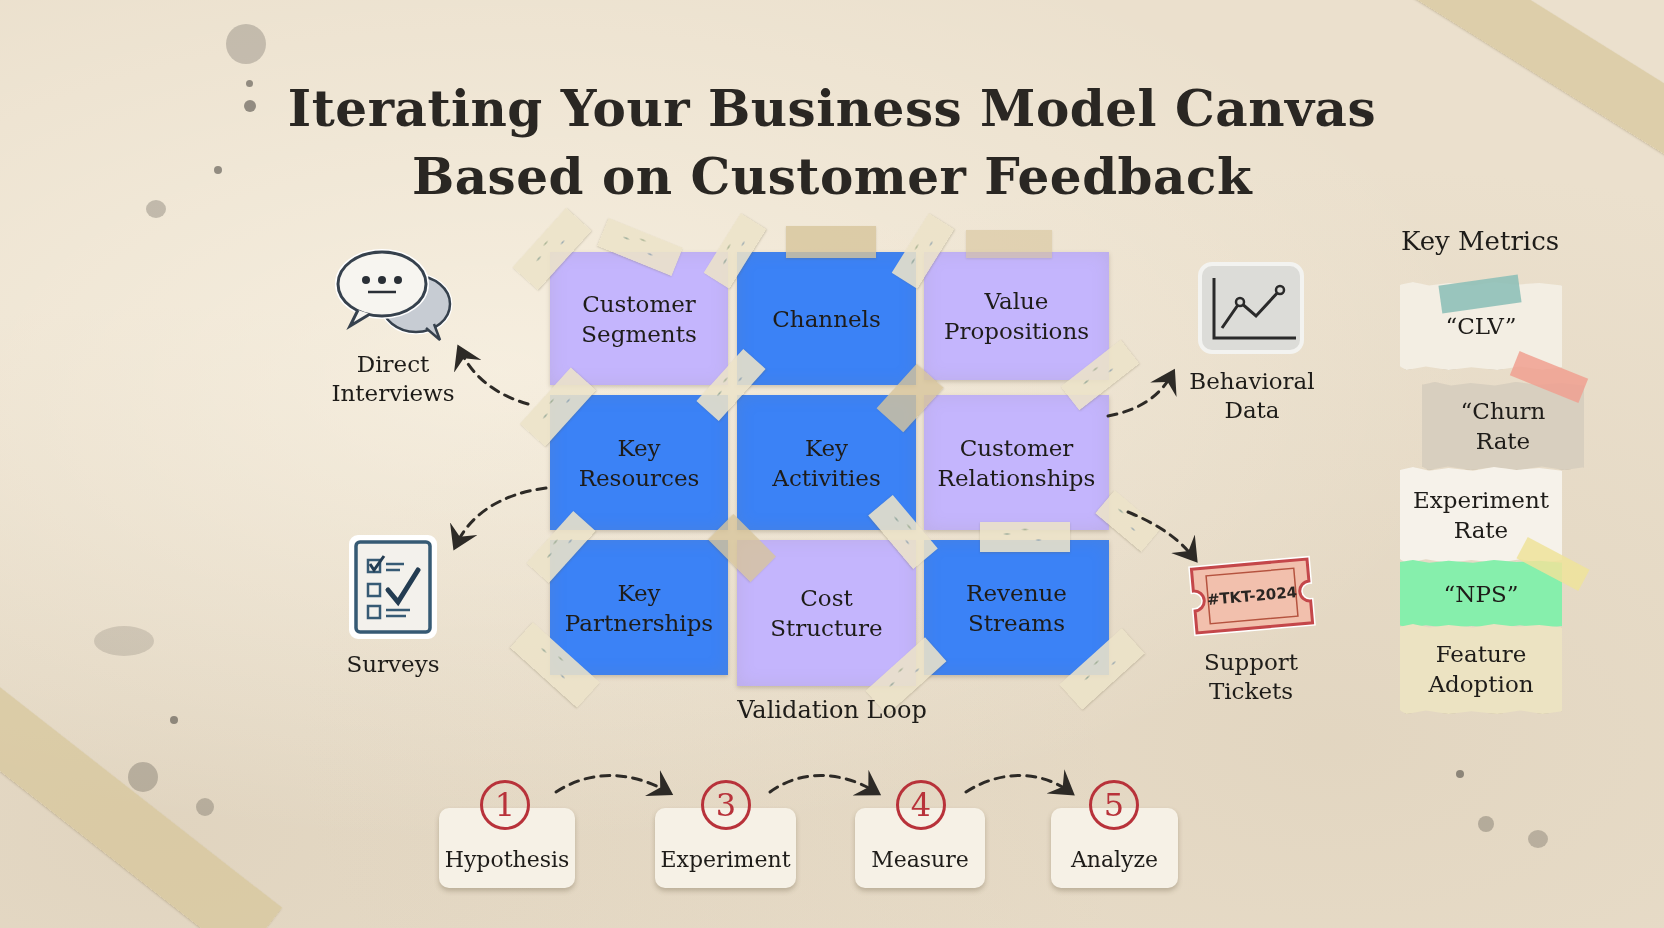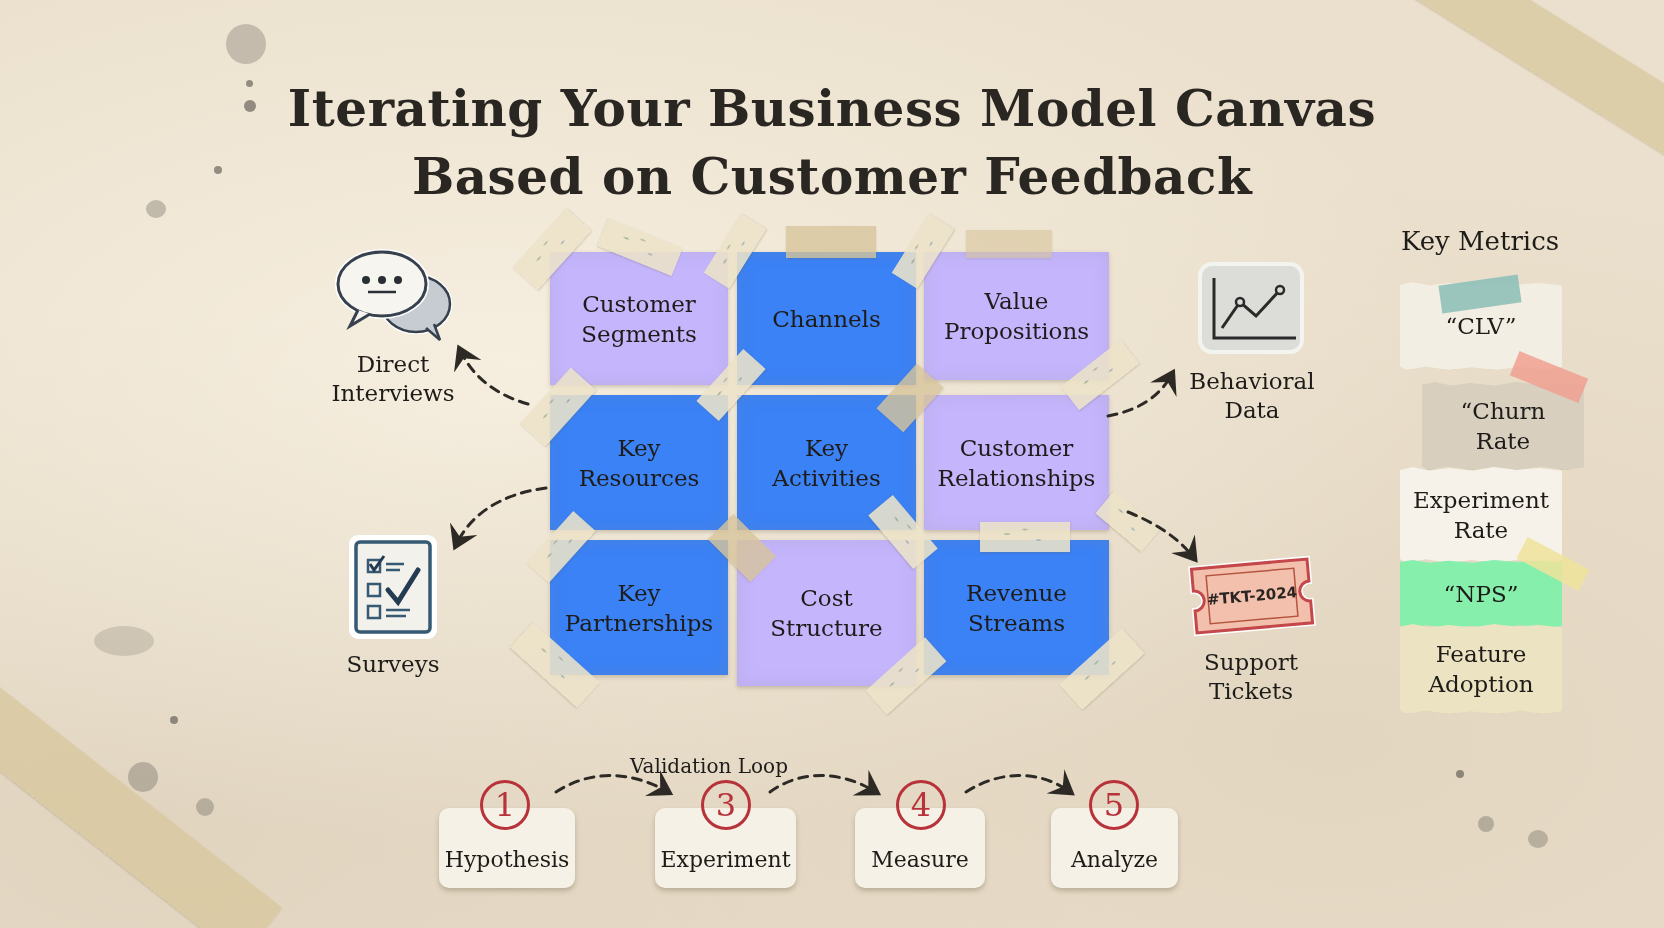--- a/index.html
+++ b/index.html
@@ -225,21 +225,21 @@
   <div class="metric" style="top:467px;height:96px;background:#f6f2ea;">Experiment
 Rate</div>
   <div class="metric" style="top:560px;height:68px;background:#86efac;">“NPS”</div>
   <div class="metric" style="top:624px;height:90px;background:#ece3c2;">Feature
 Adoption</div>
   <div class="abs" style="left:1440px;top:280px;width:80px;height:28px;background:rgba(143,192,184,0.9);transform:rotate(-8deg);"></div>
   <div class="abs" style="left:1512px;top:364px;width:74px;height:26px;background:rgba(240,160,144,0.85);transform:rotate(22deg);"></div>
   <div class="abs" style="left:1518px;top:552px;width:70px;height:24px;background:rgba(239,227,154,0.85);transform:rotate(28deg);"></div>
 </div>
 
-<div class="abs" style="left:630px;top:754px;width:404px;font-size:20px;font-family:'DejaVu Serif', serif;">Validation Loop</div>
+<div class="abs" style="left:630px;top:696px;width:404px;text-align:center;font-size:24px;font-family:'DejaVu Serif', serif;">Validation Loop</div>
 
 <div class="step-box" style="left:439px;width:136px;">
     <span>Hypothesis</span>
   </div>
 <div class="step-box" style="left:655px;width:141px;">
     <span>Experiment</span>
   </div>
 <div class="step-box" style="left:855px;width:130px;">
     <span>Measure</span>
   </div>

